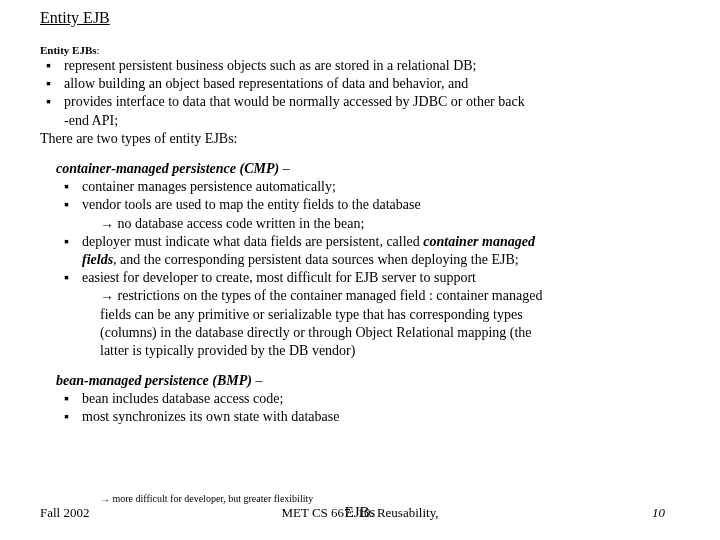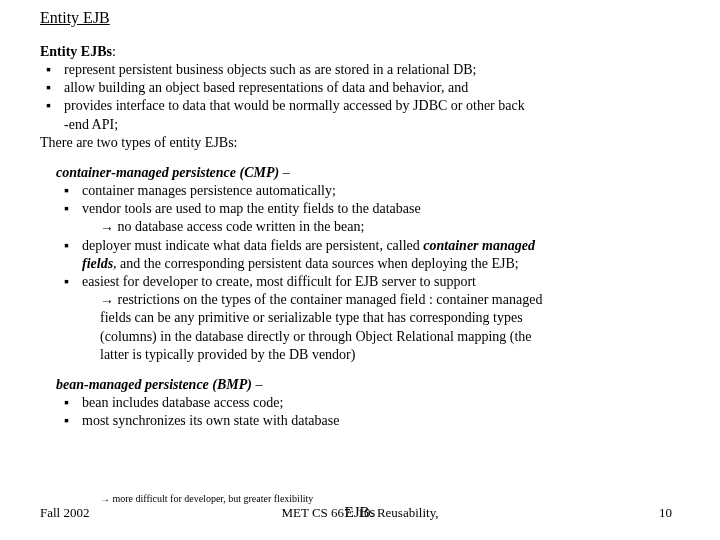--- a/index.html
+++ b/index.html
@@ -17,21 +17,21 @@
       padding: 8px 40px 0 40px;
       line-height: 1.3;
       position: relative;
     }
     .title {
       font-size: 16px;
       margin-bottom: 14px;
       text-decoration: underline;
     }
     .subtitle {
-      font-size: 14px;
+      font-size: 11px;
     }
     .bold {
       font-weight: bold;
     }
     .italic {
     }
     .bolditalic {
       font-weight: bold;
       font-style: italic;
     }
@@ -87,21 +87,22 @@
     }
     .footer-center {
       position: absolute;
       left: 50%;
       transform: translateX(-50%);
       text-align: center;
       white-space: nowrap;
     }
     .footer-right {
       position: absolute;
-      right: 8px;
+      right: 15px;
+      font-style: italic;
     }
     .footer-line2 {
       position: absolute;
       bottom: 18px;
       left: 50%;
       transform: translateX(-50%);
       font-size: 15px;
     }
     .overlap-line {
       position: absolute;

